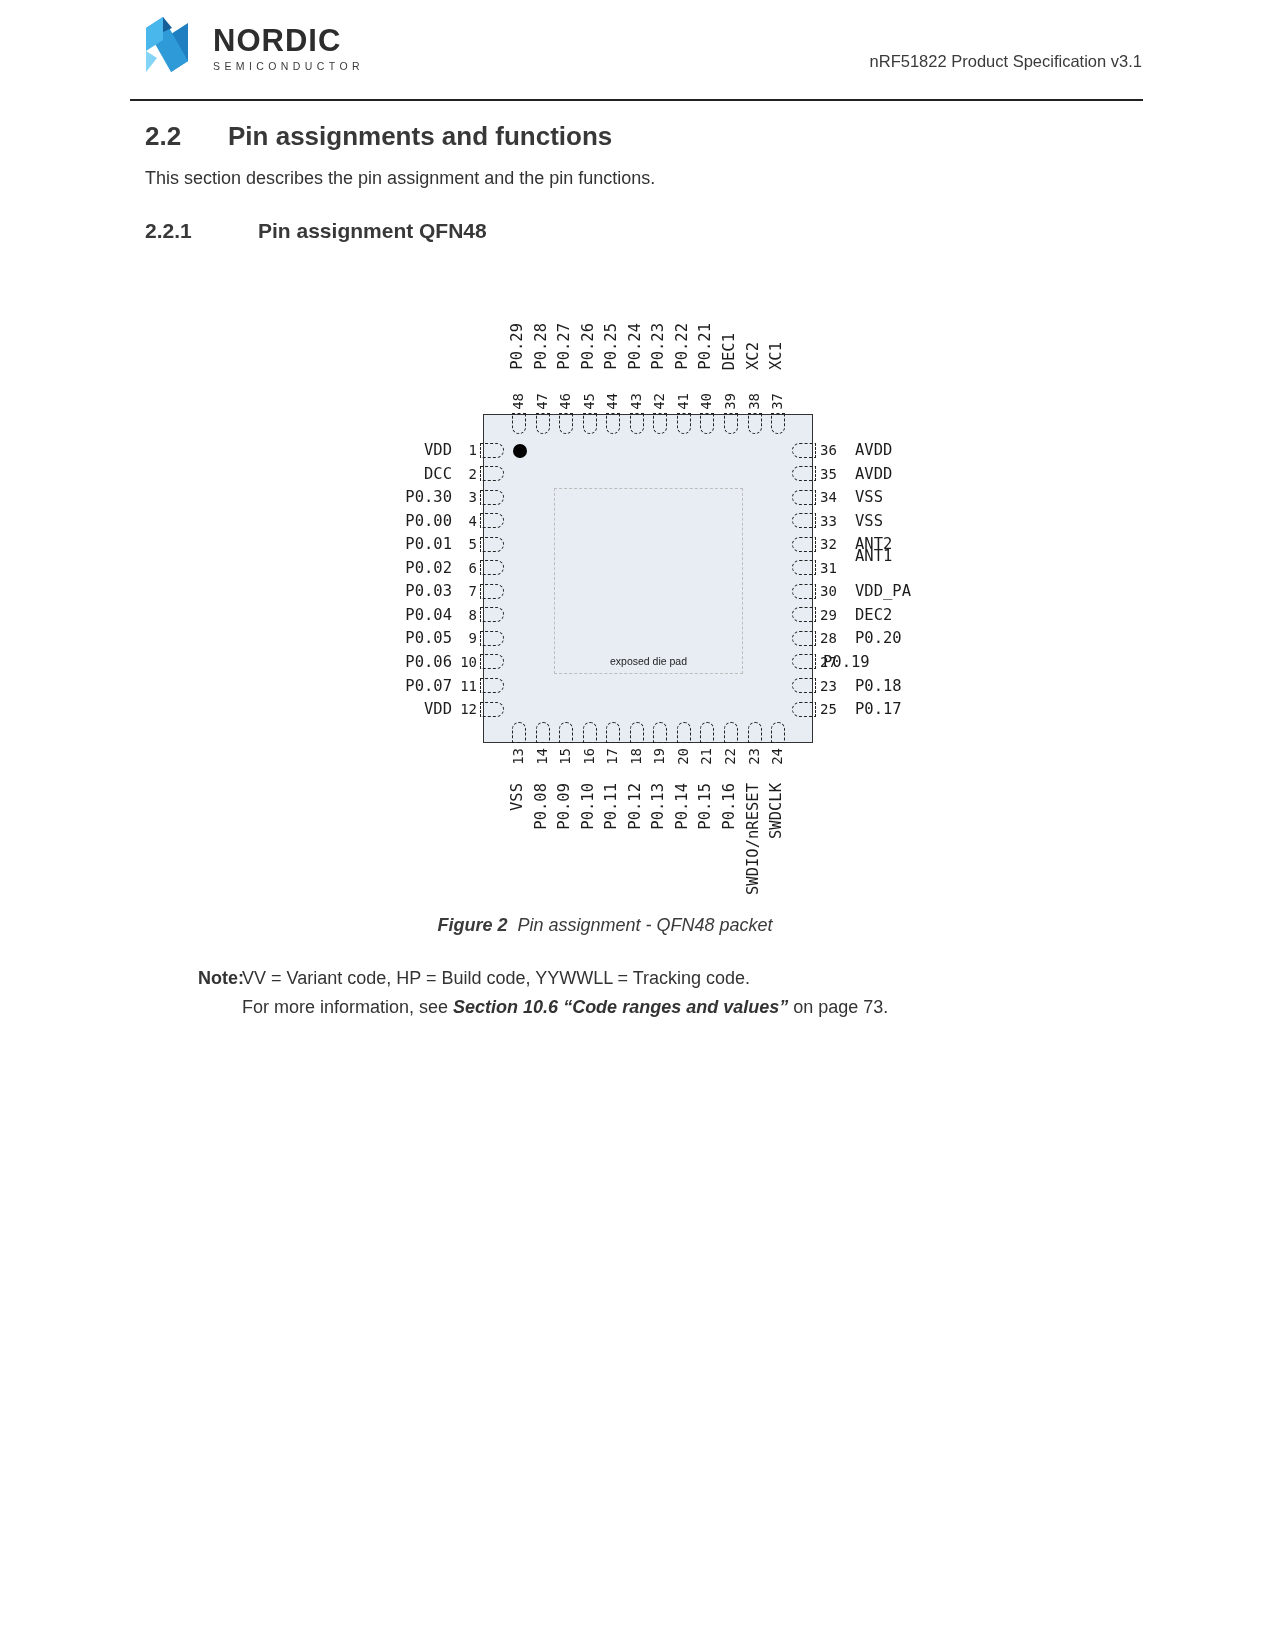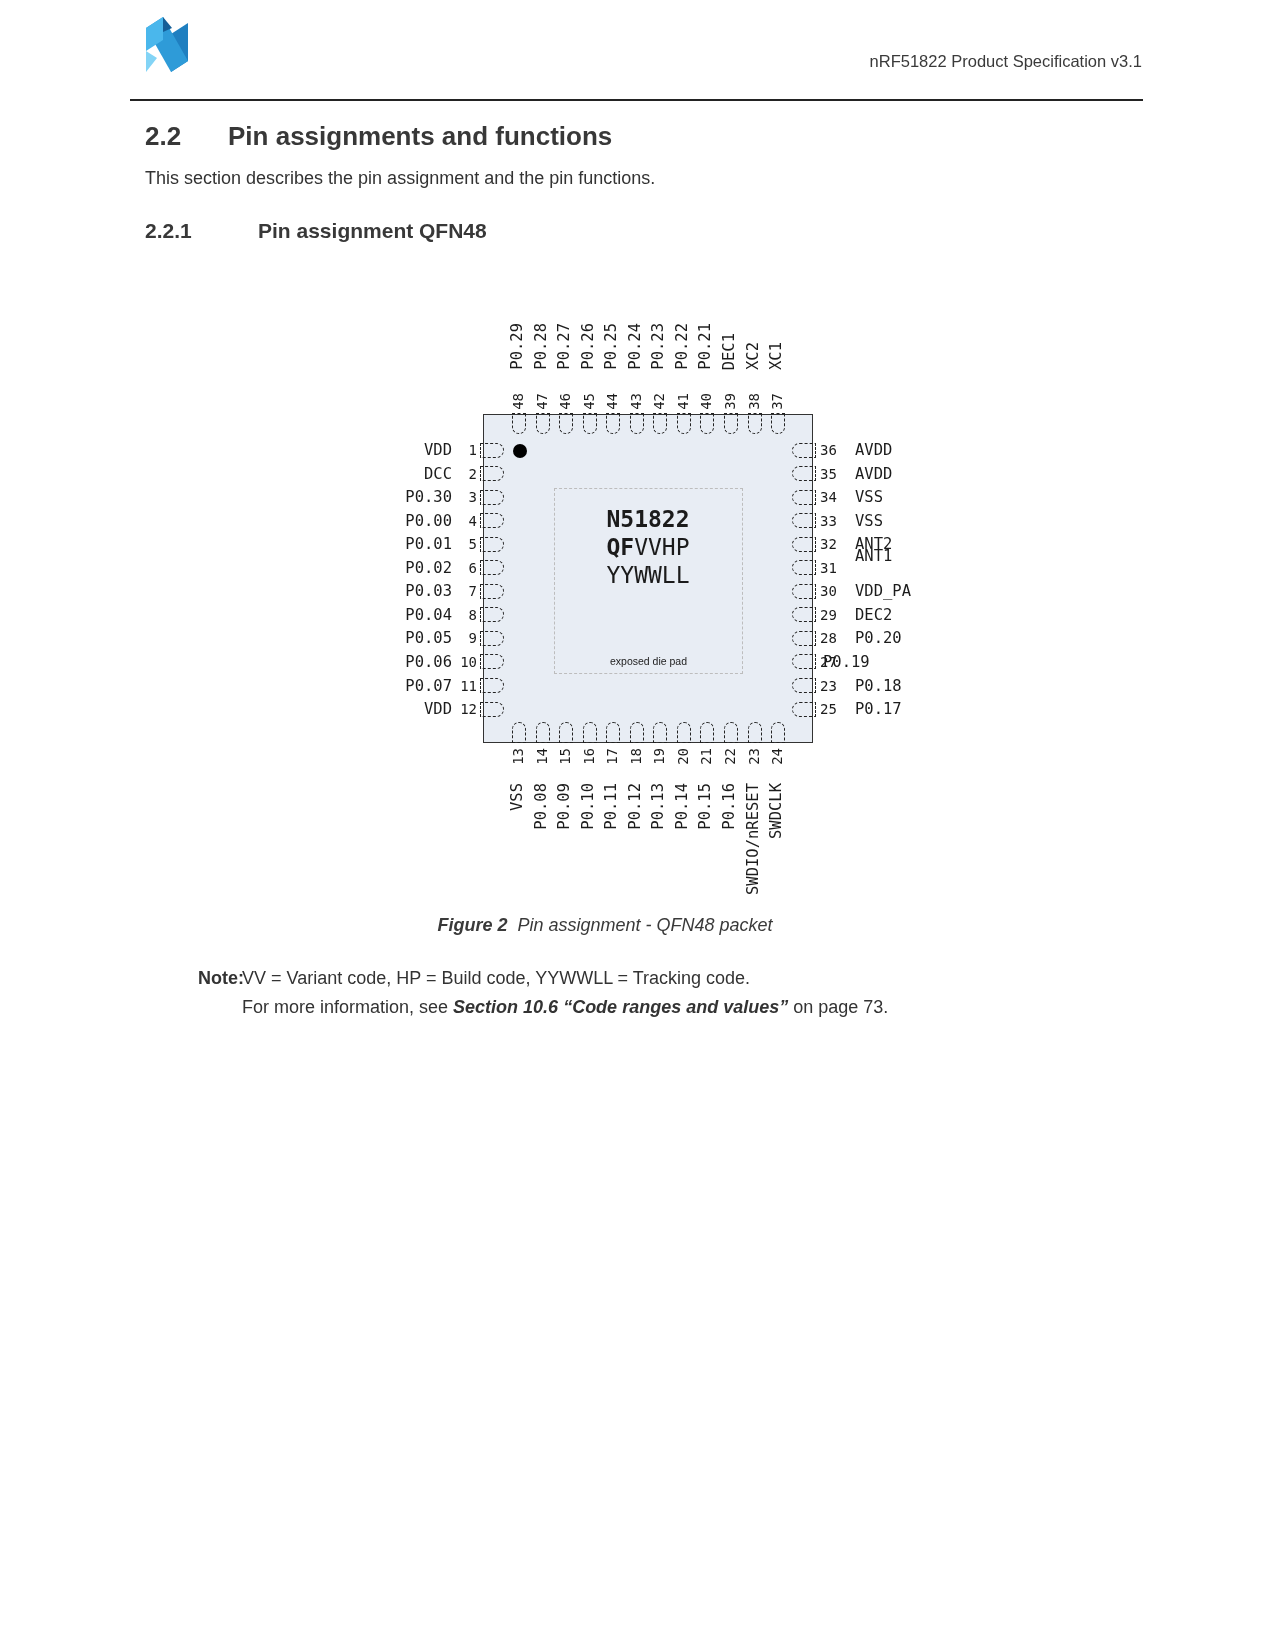--- a/index.html
+++ b/index.html
@@ -66,41 +66,40 @@
 <div class="page">
 
   <div class="logo">
     <svg width="44" height="66" viewBox="0 0 44 66">
       <polygon points="26,20 43,9 43,47 26,58" fill="#1f7fc0"></polygon>
       <polygon points="1,14 18,3 43,47 26,58" fill="#2e9bd8"></polygon>
       <polygon points="1,14 18,3 18,26 1,37" fill="#4ab7ec"></polygon>
       <polygon points="1,37 12,44 1,58" fill="#83d4f6"></polygon>
       <polygon points="18,3 27,14 18,18" fill="#155e97"></polygon>
     </svg>
+    <div class="logo-text">
+      <div class="logo-title">NORDIC</div>
+      <div class="logo-sub">SEMICONDUCTOR</div>
+    </div>
   </div>
   <div class="product-title">nRF51822 Product Specification v3.1</div>
   <div class="header-rule"></div>
 
   <div class="h1">
     <span class="h-num">2.2</span><span>Pin assignments and functions</span>
   </div>
   <div class="body-text">This section describes the pin assignment and the pin functions.</div>
   <div class="h2">
     <span class="h-num">2.2.1</span><span>Pin assignment QFN48</span>
   </div>
 
   <div class="figure-wrap">
     <div class="chip-body">
       <div class="die-pad">
         <div class="die-pad-label">exposed die pad</div>
-      </div>
-      <div class="marking">
-        <div><b>N51822</b></div>
-        <div><b>QF</b><span>VVHP</span></div>
-        <div>YYWWLL</div>
       </div>
       <div class="pin1-dot"></div>
     </div>
 
   <div class="pin pin-top" style="left: 512px; top: 123px;"></div>
       <div class="vtext pin-num-v" style="left: 510px; bottom: 480px;">48</div>
       <div class="vtext pin-label-v" style="left: 509px; bottom: 520px;">P0.29</div>
       <div class="pin pin-top" style="left: 535.55px; top: 123px;"></div>
       <div class="vtext pin-num-v" style="left: 533.55px; bottom: 480px;">47</div>
       <div class="vtext pin-label-v" style="left: 532.55px; bottom: 520px;">P0.28</div>

